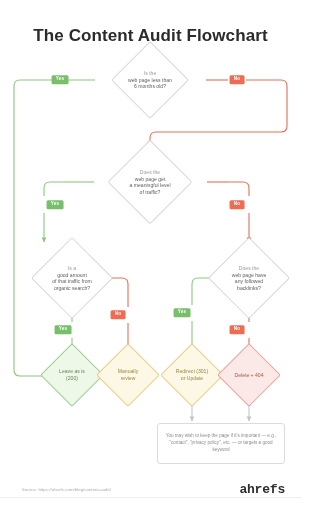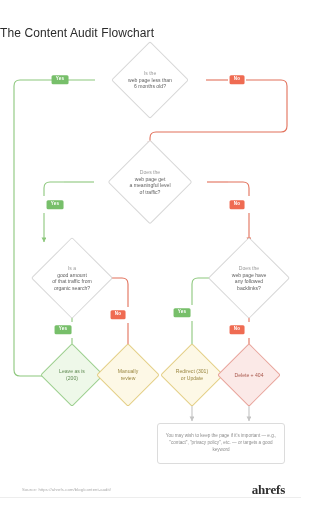--- a/index.html
+++ b/index.html
@@ -5,22 +5,22 @@
   html,body{margin:0;padding:0;}
   body{
     width:301px;height:512px;background:#ffffff;
     font-family:"Liberation Sans",sans-serif;
     -webkit-font-smoothing:antialiased;
     overflow:hidden;position:relative;
   }
   #page{position:relative;width:301px;height:512px;background:#fff;}
 
   #title{
-    position:absolute;left:0;top:26px;width:301px;
-    font-size:12px;font-weight:normal;color:#2b2b2b;letter-spacing:.1px;
+    position:absolute;left:0;top:26px;width:301px;text-align:center;
+    font-size:17px;font-weight:bold;color:#2b2b2b;letter-spacing:.1px;
   }
 
   #svg-layer{position:absolute;left:0;top:0;width:301px;height:512px;}
 
   .node{position:absolute;transform:translate(-50%,-50%);}
   .diamond{
     position:absolute;left:50%;top:50%;transform:translate(-50%,-50%) rotate(45deg);
     border:1px solid #d8d8d8;background:#ffffff;border-radius:2px;
   }
   .dtext{
@@ -55,21 +55,21 @@
     font-size:4.6px;line-height:1.5;color:#8d8d8d;text-align:center;padding:0 6px;
   }
 
   #footer-rule{position:absolute;left:0;top:497px;width:301px;height:1px;background:#ededed;}
   #source{
     position:absolute;left:22px;top:487px;font-size:4.2px;color:#a8a8a8;
     letter-spacing:.1px;white-space:nowrap;
   }
   #logo{
     position:absolute;right:16px;top:482px;
-    font-family:Liberation Serif, serif;font-weight:bold;font-size:13px;
+    font-family:Liberation Mono, monospace;font-weight:bold;font-size:13px;
     color:#2e2e2e;letter-spacing:-.2px;
   }
 </style>
 </head>
 <body>
 
 <div id="page">
 
   <div id="title">The Content Audit Flowchart</div>
 

